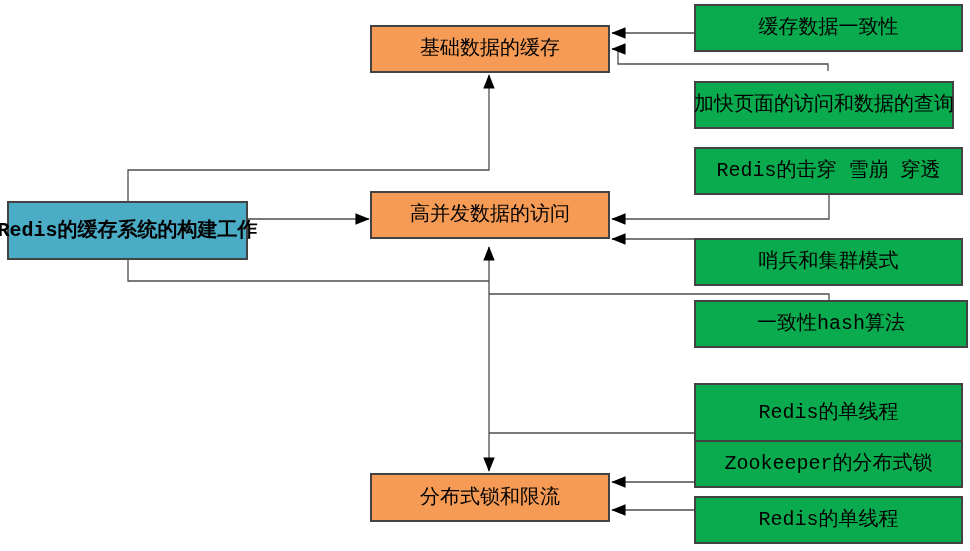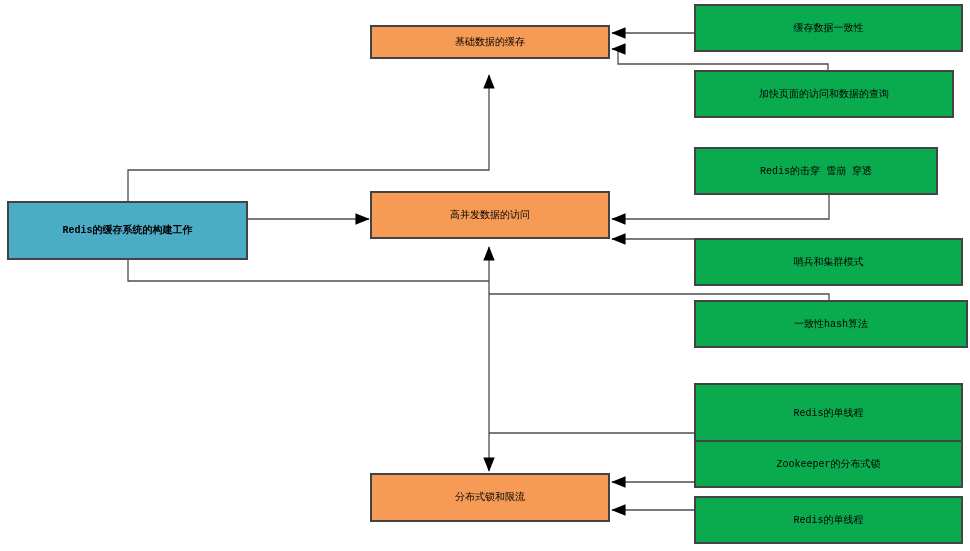--- a/index.html
+++ b/index.html
@@ -20,21 +20,21 @@
   }
   .wires{position:absolute;left:0;top:0;width:970px;height:551px;}
   .wires polyline{fill:none;stroke:var(--connector);stroke-width:1.3;}
   .arrowhead{fill:var(--arrow);}
   .node{
     position:absolute;
     box-sizing:border-box;
     border:2px solid var(--border);
     display:flex;align-items:center;justify-content:center;
     text-align:center;
-    font-size:10px;color:#000;
+    font-size:20px;color:#000;
     line-height:1.1;
     white-space:nowrap;
     cursor:default;
   }
   .node-root{background:var(--root-fill);}
   .node-topic{background:var(--topic-fill);}
   .node-sub{background:var(--subtopic-fill);}
 </style>
 </head>
 <body>
@@ -57,31 +57,31 @@
     <polyline points="829,195 829,219 612,219" marker-end="url(#arrow)"></polyline>
     <polyline points="694,239 612,239" marker-end="url(#arrow)"></polyline>
     <polyline points="829,300 829,294 489,294"></polyline>
     <polyline points="829,431 829,433 489,433"></polyline>
     <polyline points="694,482 612,482" marker-end="url(#arrow)"></polyline>
     <polyline points="694,510 612,510" marker-end="url(#arrow)"></polyline>
   </svg>
 
   <div class="node node-root" style="left:7px;top:201px;width:241px;height:59px;font-weight:bold;">Redis的缓存系统的构建工作</div>
 
-  <div class="node node-topic" style="left:370px;top:25px;width:240px;height:34px;">基础数据的缓存</div>
+  <div class="node node-topic" style="left:370px;top:25px;width:240px;height:48px;">基础数据的缓存</div>
 
   <div class="node node-topic" style="left:370px;top:191px;width:240px;height:48px;">高并发数据的访问</div>
 
   <div class="node node-topic" style="left:370px;top:473px;width:240px;height:49px;">分布式锁和限流</div>
 
   <div class="node node-sub" style="left:694px;top:4px;width:269px;height:48px;">缓存数据一致性</div>
 
-  <div class="node node-sub" style="left:694px;top:70px;width:260px;height:48px;">加快页面的访问和数据的查询</div>
+  <div class="node node-sub" style="left:694px;top:81px;width:260px;height:48px;">加快页面的访问和数据的查询</div>
 
-  <div class="node node-sub" style="left:694px;top:147px;width:244px;height:48px;">Redis的击穿 雪崩 穿透</div>
+  <div class="node node-sub" style="left:694px;top:147px;width:269px;height:48px;">Redis的击穿 雪崩 穿透</div>
 
   <div class="node node-sub" style="left:694px;top:238px;width:269px;height:48px;">哨兵和集群模式</div>
 
   <div class="node node-sub" style="left:694px;top:300px;width:274px;height:48px;">一致性hash算法</div>
 
   <div class="node node-sub" style="left:694px;top:383px;width:269px;height:60px;">Redis的单线程</div>
 
   <div class="node node-sub" style="left:694px;top:440px;width:269px;height:48px;">Zookeeper的分布式锁</div>
 
   <div class="node node-sub" style="left:694px;top:496px;width:269px;height:48px;">Redis的单线程</div>

